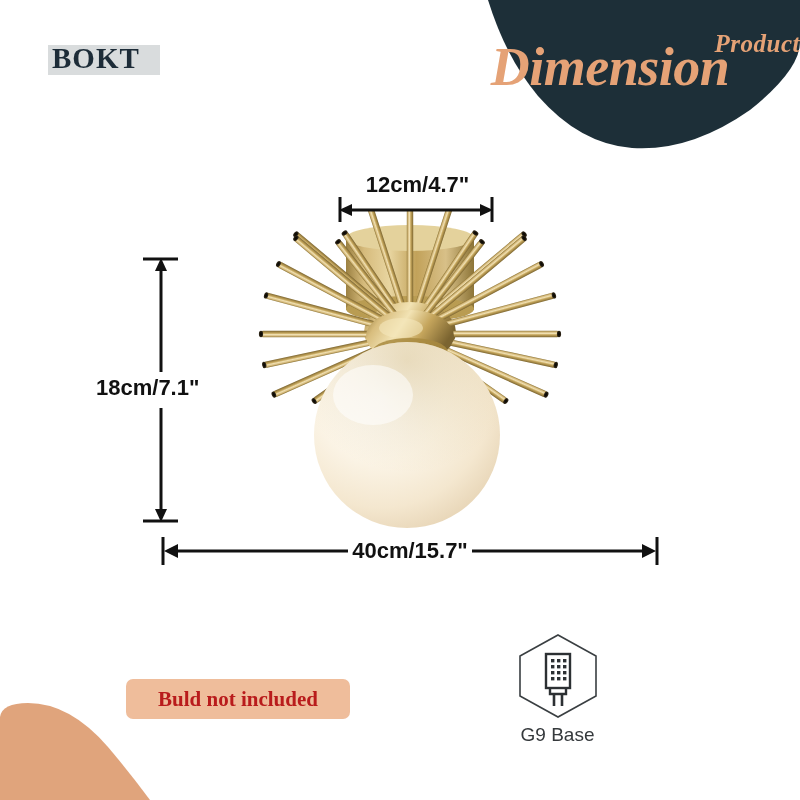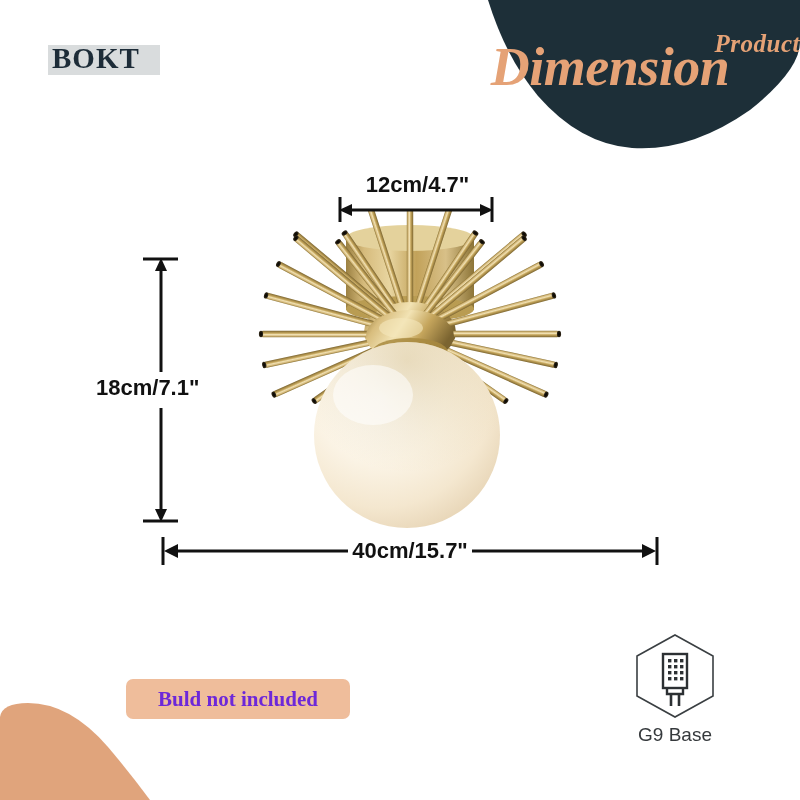--- a/index.html
+++ b/index.html
@@ -154,41 +154,41 @@
     position: absolute;
     left: 126px;
     top: 679px;
     width: 224px;
     height: 40px;
     line-height: 40px;
     text-align: center;
     font-family: "Liberation Serif", serif;
     font-weight: bold;
     font-size: 21px;
-    color: #6d28d9;
+    color: #b91c1c;
   }
 
   
   .swoosh {
     position: absolute;
     left: 0;
     bottom: 0;
     width: 175px;
     height: 115px;
   }
 
   
   .features {
     position: absolute;
     left: 385px;
     top: 632px;
     width: 345px;
     height: 125px;
     display: flex;
-    justify-content: flex-end;
+    justify-content: center;
     align-items: flex-start;
   }
   .feature {
     width: 110px;
     display: flex;
     flex-direction: column;
     align-items: center;
   }
   .feature-hex {
     width: 86px;

